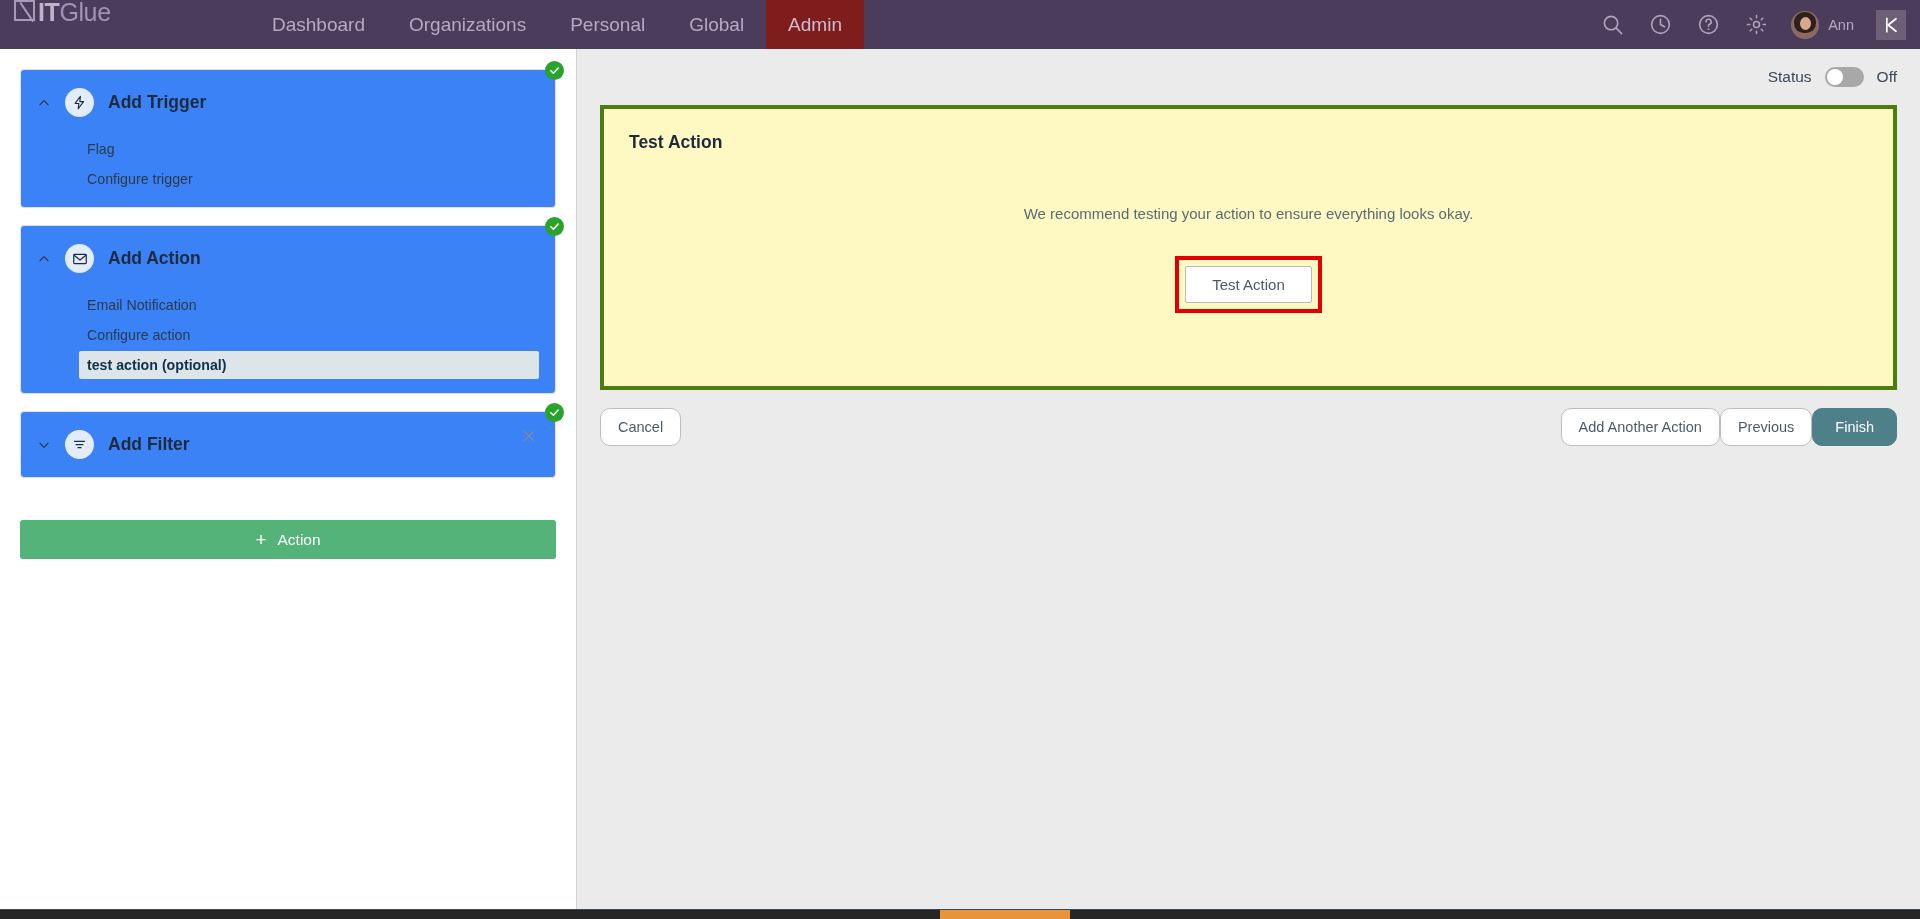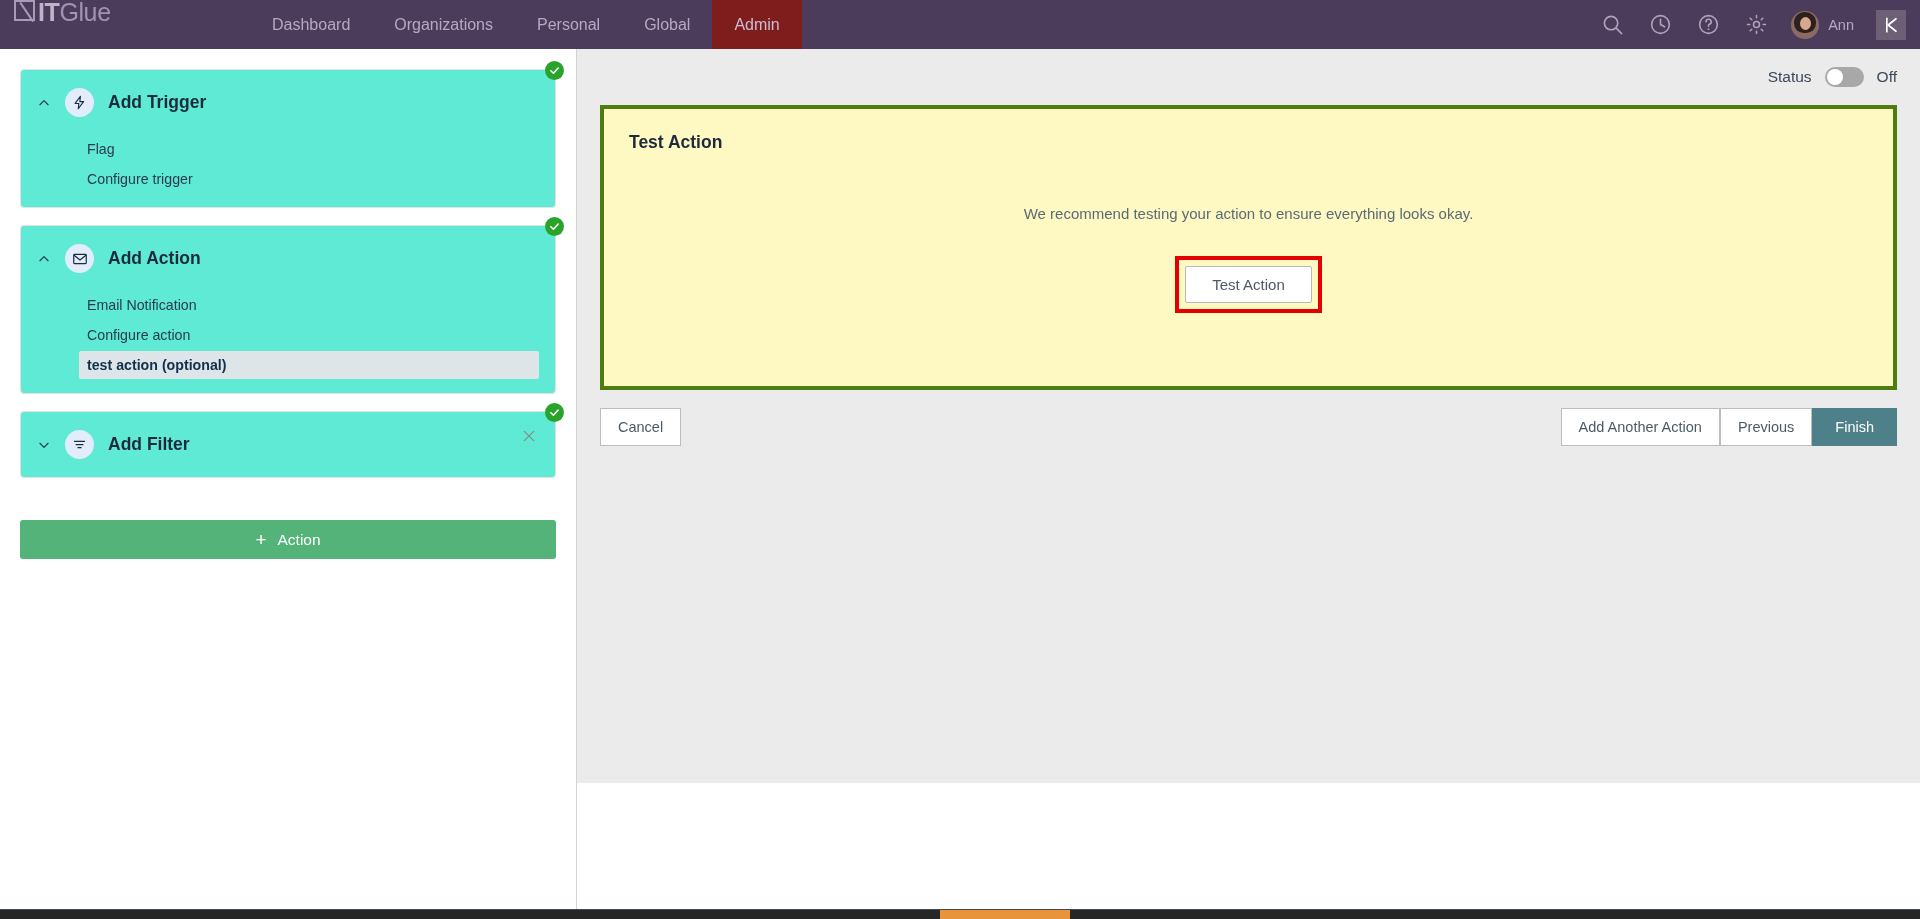--- a/index.html
+++ b/index.html
@@ -64,21 +64,21 @@
     white-space: nowrap;
   }
   .logo-text .bold { font-weight: bold; color: #bfb3c9; }
   .logo-text .light { font-weight: normal; color: #a392b0; }
 
   .nav-tabs { display: flex; align-items: stretch; z-index: 2; }
   .nav-tab {
     display: flex;
     align-items: center;
     padding: 0 22px;
-    font-size: 16px;
+    font-size: 19px;
     color: #b6a9c1;
     cursor: pointer;
     white-space: nowrap;
     justify-content: flex-end;
   }
   .nav-tab.active {
     background: #7f1d1d;
     color: #c9bdd3;
   }
 
@@ -137,21 +137,21 @@
     width: 577px;
     height: 861px;
     background: #ffffff;
     border-right: 1px solid #d3d3d3;
     padding: 20px;
   }
   .step-card {
     position: relative;
     border: 1px solid #e2e2e2;
     border-radius: 4px;
-    background: #5eead4;
+    background: #3b82f6;
     margin-bottom: 17px;
   }
   .step-head {
     display: flex;
     align-items: center;
     padding: 18px 16px;
     gap: 14px;
     cursor: pointer;
   }
   .chevron {
@@ -217,21 +217,21 @@
     gap: 11px;
     cursor: pointer;
   }
   .add-action-btn .plus { font-size: 19px; line-height: 1; font-weight: 300; }
 
   
   .main {
     position: absolute;
     top: 49px; left: 577px;
     width: 1343px;
-    height: 734px;
+    height: 861px;
     background: #ebebeb;
   }
   .status-bar {
     display: flex;
     align-items: center;
     justify-content: flex-end;
     gap: 13px;
     height: 56px;
     padding-right: 23px;
   }
@@ -297,21 +297,21 @@
   }
 
   .footer-bar {
     display: flex;
     align-items: center;
     padding: 18px 23px 0 23px;
   }
   .btn {
     font-family: "Liberation Sans", sans-serif;
     font-size: 14.5px;
-    border-radius: 0;
+    border-radius: 10px;
     padding: 10px 17px;
     cursor: pointer;
     white-space: nowrap;
   }
   .btn-light {
     background: #ffffff;
     border: 1px solid #bdbdbd;
     color: #4c5a67;
   }
   .btn-primary {

